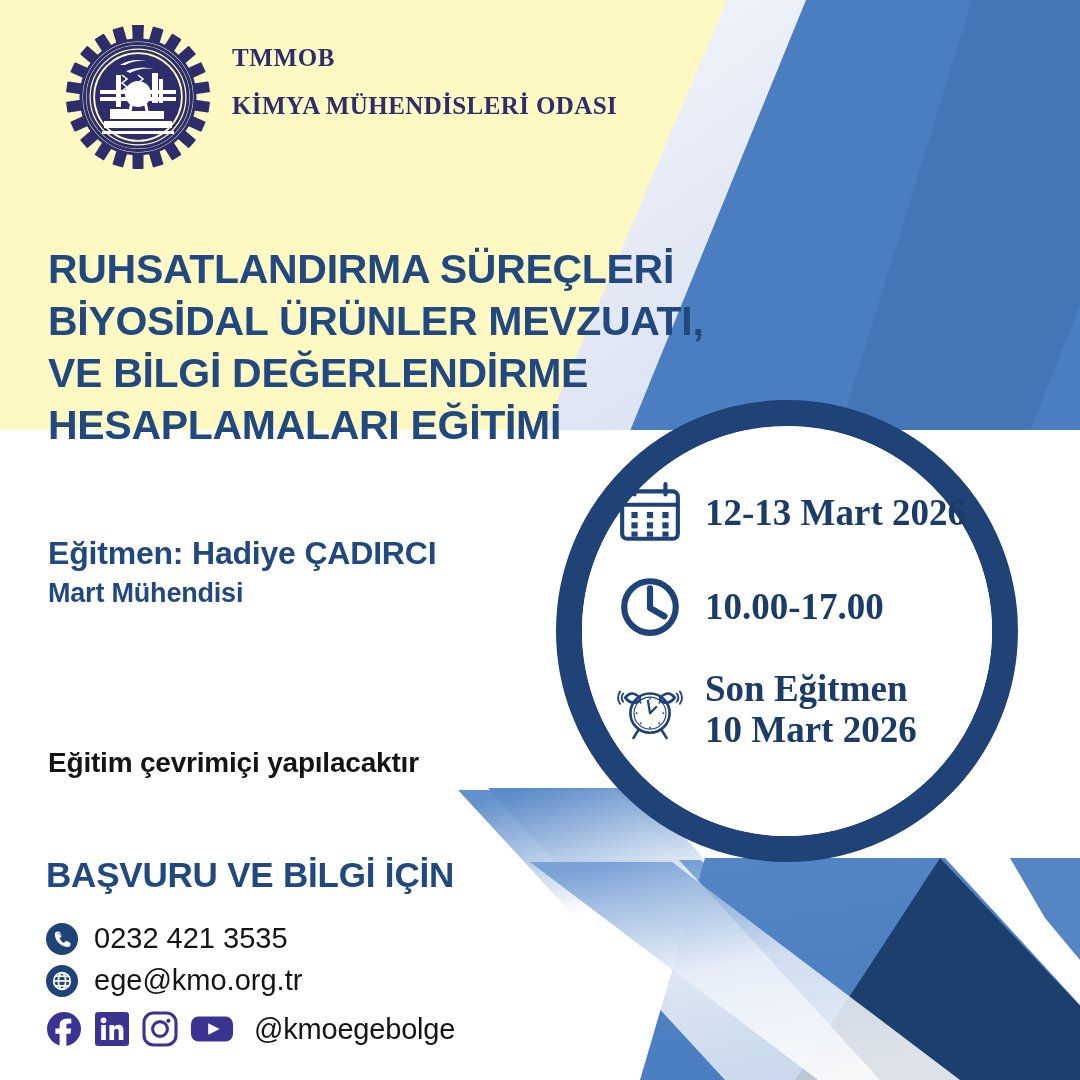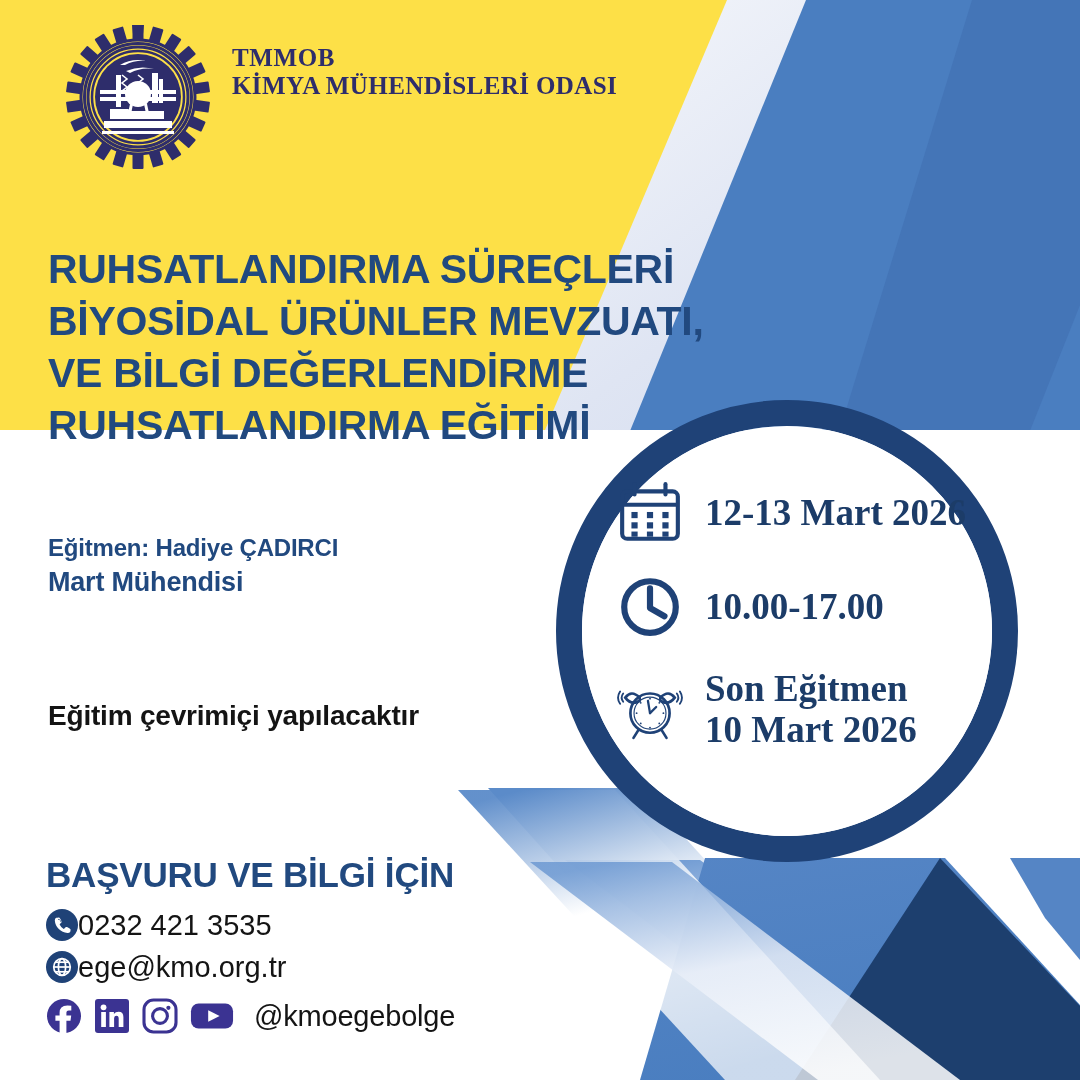--- a/index.html
+++ b/index.html
@@ -4,60 +4,60 @@
 <title>KMO Ege Bölge Şubesi - Eğitim Afişi</title>
 <style>
   html,body{margin:0;padding:0;}
   body{
     width:1080px;height:1080px;
     background:#ffffff;
     font-family:"Liberation Sans","DejaVu Sans",sans-serif;
     overflow:hidden;
     position:relative;
   }
-  .poster{position:relative;width:1080px;height:1080px;overflow:hidden;background:#fde047;}
+  .poster{position:relative;width:1080px;height:1080px;overflow:hidden;background:#fef9c3;}
 
   
   .bg-layer{position:absolute;inset:0;width:1080px;height:1080px;z-index:0;pointer-events:none;}
 
   
   .logo-block{
     position:absolute;left:58px;top:22px;z-index:5;
     display:flex;align-items:flex-start;gap:14px;
   }
   .logo-mark{width:160px;height:150px;flex:0 0 160px;}
   .logo-text{padding-top:22px;font-family:"Liberation Serif","DejaVu Serif",serif;color:#2e2d6b;}
   .logo-l1{font-size:25px;font-weight:bold;letter-spacing:.6px;line-height:1.12;}
-  .logo-l2{font-size:25px;font-weight:bold;letter-spacing:.4px;line-height:1.14;white-space:nowrap;}
+  .logo-l2{font-size:25px;font-weight:bold;letter-spacing:.4px;line-height:1.14;white-space:nowrap;margin-top:20px;}
   .logo-l3{font-size:21px;font-weight:normal;letter-spacing:.4px;line-height:1.3;}
 
   
   .title{
     position:absolute;left:48px;top:243px;width:700px;z-index:5;
     color:#21497f;font-size:41px;font-weight:bold;line-height:1.27;
     letter-spacing:-0.3px;
   }
   .title div{white-space:nowrap;}
 
   
   .trainer{position:absolute;left:48px;top:531px;z-index:5;color:#21497f;}
-  .trainer-name{font-size:24px;font-weight:bold;line-height:1.38;letter-spacing:-0.2px;}
+  .trainer-name{font-size:32px;font-weight:bold;line-height:1.38;letter-spacing:-0.2px;}
   .trainer-role{font-size:27px;font-weight:bold;line-height:1.38;letter-spacing:-0.2px;}
 
   .online-note{
-    position:absolute;left:48px;top:700px;z-index:5;
+    position:absolute;left:48px;top:747px;z-index:5;
     color:#141414;font-size:28px;font-weight:bold;letter-spacing:-0.2px;
   }
 
   
   .contact{position:absolute;left:46px;top:855px;z-index:5;}
   .contact-head{
-    color:#21497f;font-size:35px;font-weight:bold;letter-spacing:-0.2px;margin-bottom:14px;
-  }
-  .contact-row{display:flex;align-items:flex-start;margin-bottom:9px;}
+    color:#21497f;font-size:35px;font-weight:bold;letter-spacing:-0.2px;margin-bottom:27px;
+  }
+  .contact-row{display:flex;align-items:flex-end;gap:16px;margin-bottom:9px;}
   .ci{width:32px;height:32px;flex:0 0 32px;}
   .contact-val{font-size:29px;color:#141414;letter-spacing:0px;}
 
   .social-row{display:flex;align-items:center;gap:12px;margin-top:14px;}
   .si{width:36px;height:36px;flex:0 0 36px;}
   .social-handle{font-size:29px;color:#141414;margin-left:8px;letter-spacing:-0.2px;}
 
   
   .circle-info{
     position:absolute;left:617px;top:480px;z-index:6;
@@ -265,21 +265,21 @@
     <div class="logo-text">
       <div class="logo-l1">TMMOB</div>
       <div class="logo-l2">KİMYA MÜHENDİSLERİ ODASI</div>
     </div>
   </div>
 
   <div class="title">
     <div>RUHSATLANDIRMA SÜREÇLERİ</div>
     <div>BİYOSİDAL ÜRÜNLER MEVZUATI,</div>
     <div>VE BİLGİ DEĞERLENDİRME</div>
-    <div>RUHSATLANDIRMA EĞİTİMİ</div>
+    <div>HESAPLAMALARI EĞİTİMİ</div>
   </div>
 
   <div class="trainer">
     <div class="trainer-name">Eğitmen: Hadiye ÇADIRCI</div>
     <div class="trainer-role">Mart Mühendisi</div>
   </div>
 
   <div class="online-note">Eğitim çevrimiçi yapılacaktır</div>
 
   <div class="circle-info">

